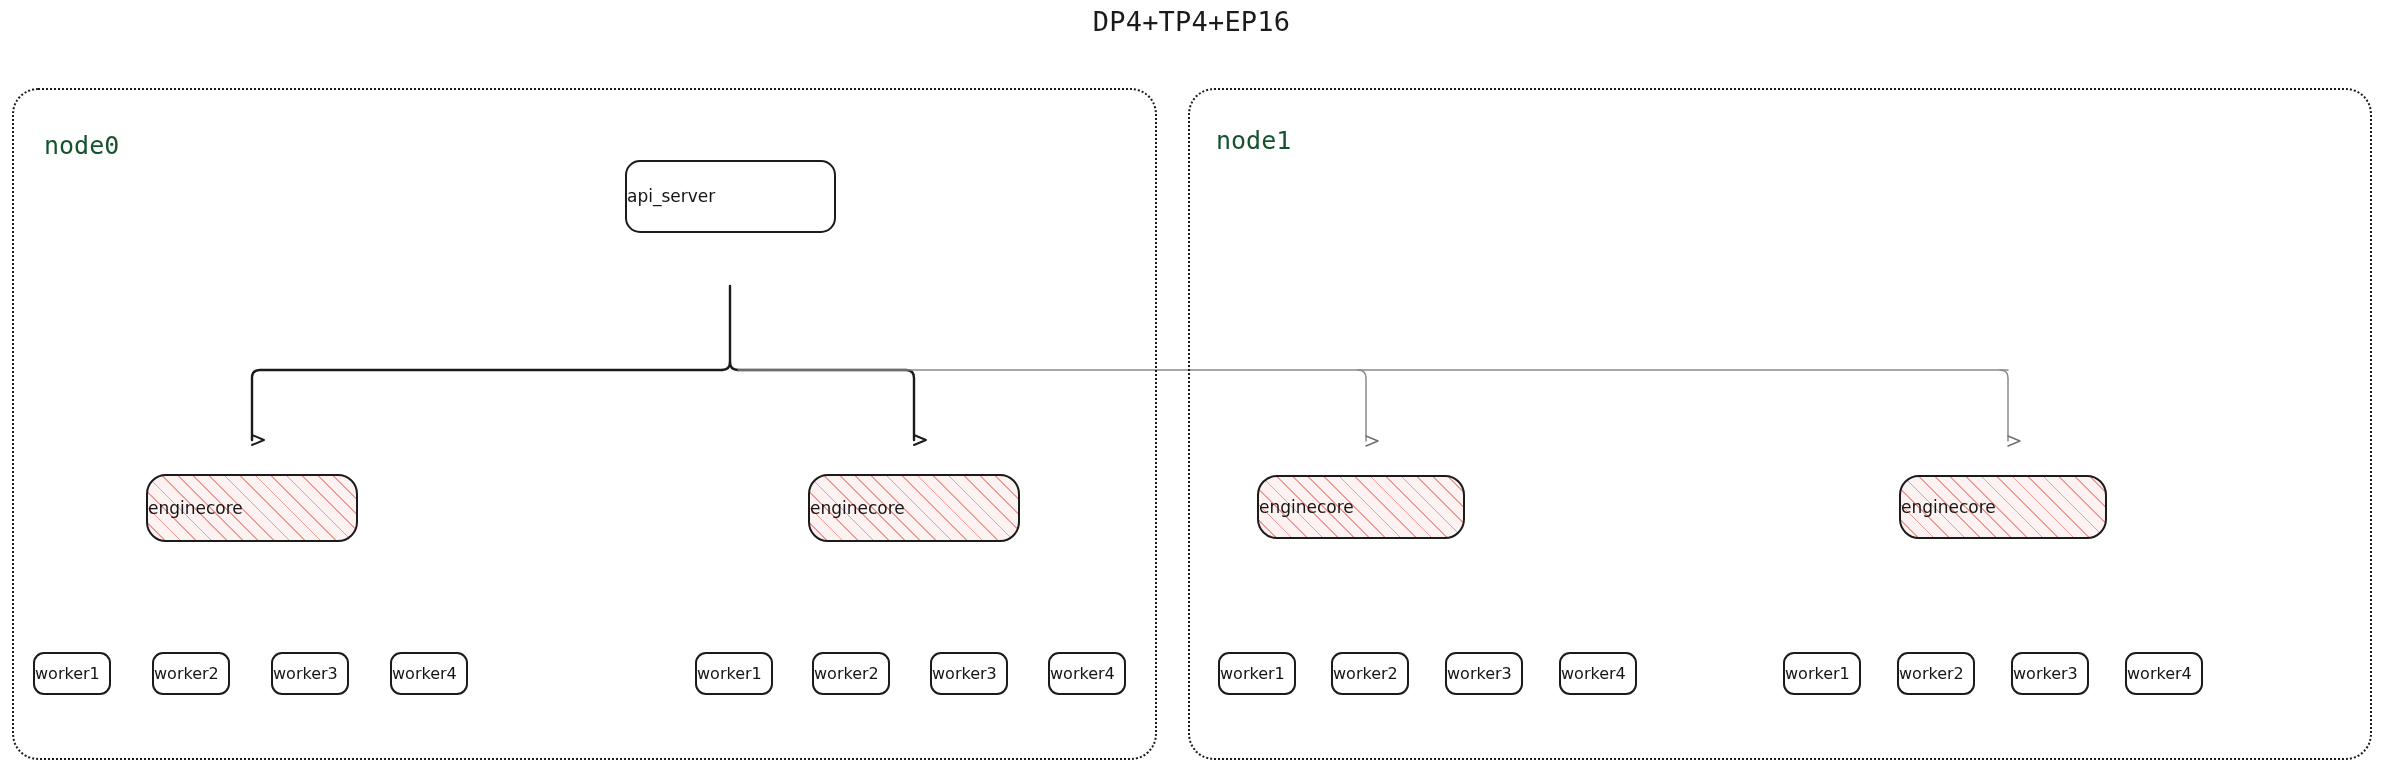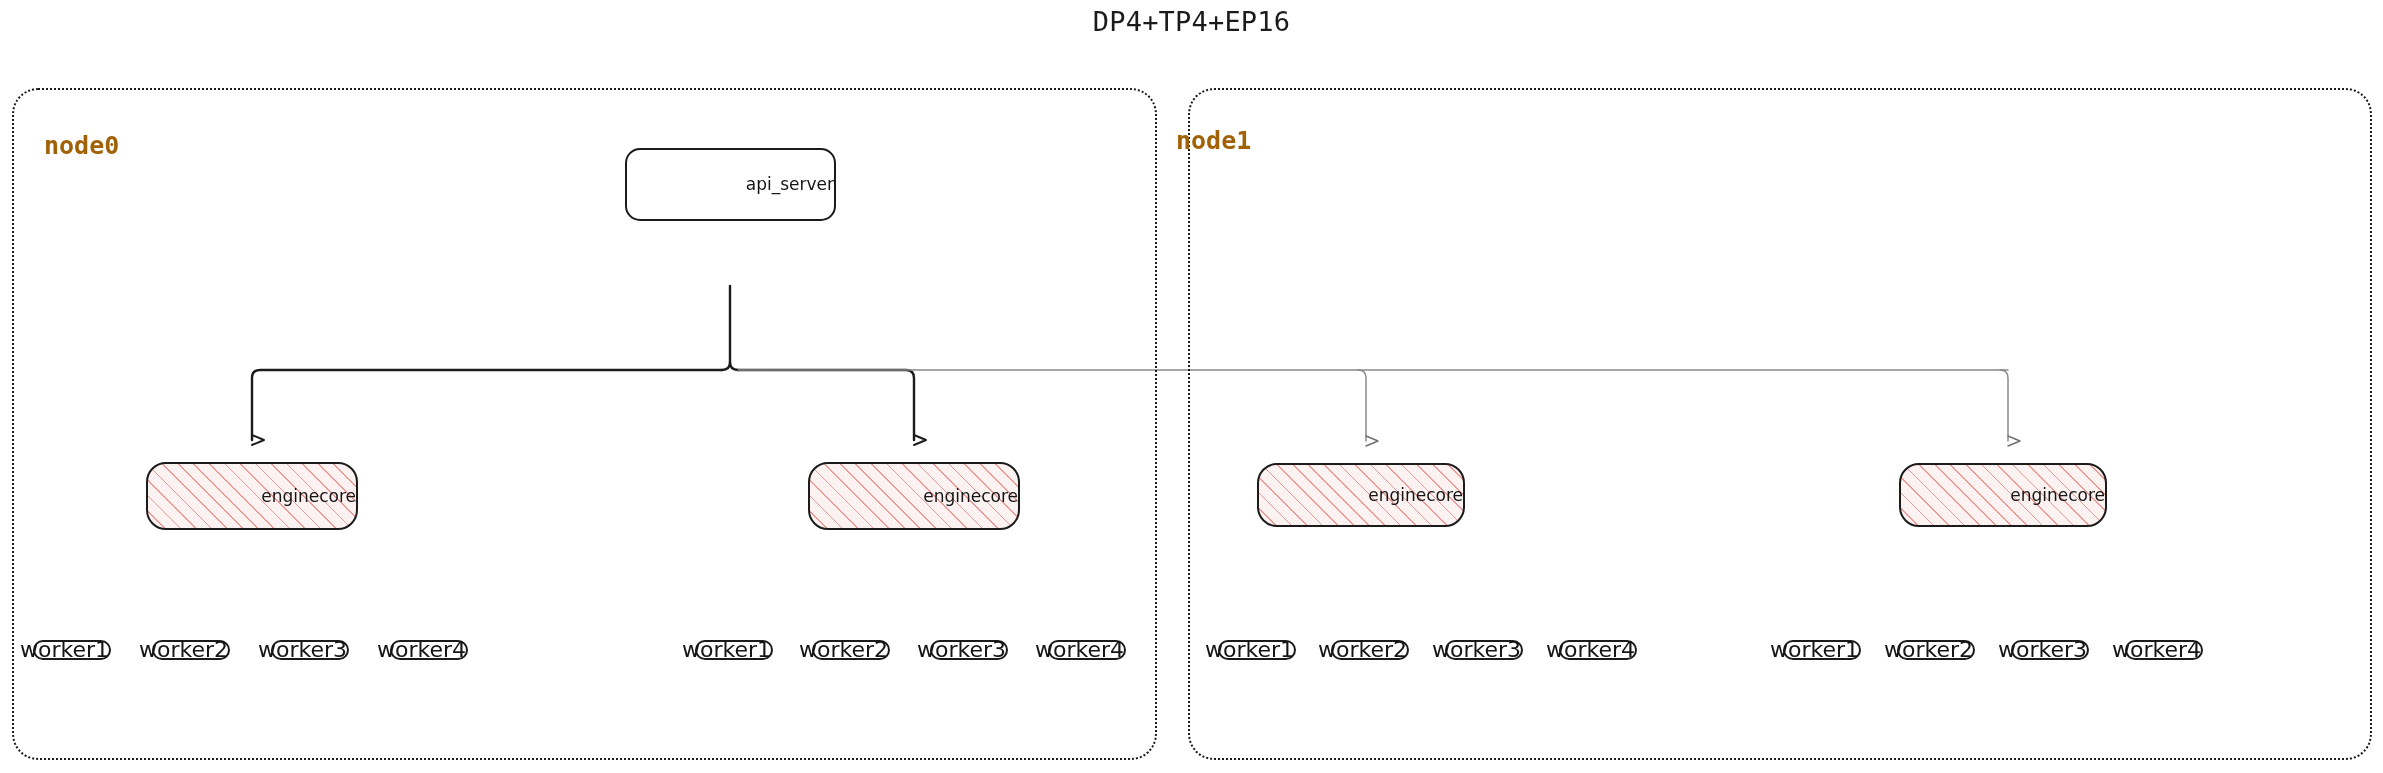--- a/index.html
+++ b/index.html
@@ -39,38 +39,39 @@
     position: absolute;
     box-sizing: border-box;
     border: 2.5px dotted #1b1b1b;
     border-radius: 26px;
     background: transparent;
   }
   .node-label {
     position: absolute;
     font-family: "DejaVu Sans Mono", monospace;
     font-size: 25px;
-    font-weight: 700;
-    color: #a16207;
+    font-weight: 400;
+    color: #14532d;
     white-space: pre;
   }
 
   
   .box {
     position: absolute;
     box-sizing: border-box;
     display: flex;
     align-items: center;
-    justify-content: flex-end;
+    justify-content: flex-start;
     border-radius: 13px;
     font-size: 17px;
     color: #151515;
     white-space: pre;
     text-align: center;
     line-height: 1;
+    margin-top: 12px;
   }
 
   
   .box-api {
     background: #ffffff;
     border: 2.4px solid #1b1b1b;
     border-radius: 15px;
   }
 
   
@@ -99,22 +100,22 @@
         rgba(255, 255, 255, 0) 1.2px,
         rgba(255, 255, 255, 0) 11px
     );
   }
 
   
   .box-worker {
     background: #ffffff;
     border: 2.2px solid #1b1b1b;
     border-radius: 11px;
-    font-size: 22px;
-    height: 20px;
+    font-size: 16px;
+    height: 43px;
   }
 
   
   #edges {
     position: absolute;
     left: 0;
     top: 0;
     width: 2383px;
     height: 773px;
     pointer-events: none;
@@ -186,21 +187,21 @@
     <span>worker2</span>
   </div>
   <div class="box box-worker" style="left:930px; top:640px; width:78px;">
     <span>worker3</span>
   </div>
   <div class="box box-worker" style="left:1048px; top:640px; width:78px;">
     <span>worker4</span>
   </div>
 
   <div class="node-cluster" style="left:1188px; top:88px; width:1184px; height:672px;"></div>
-  <div class="node-label" style="left:1176px; top:126px;">node1</div>
+  <div class="node-label" style="left:1216px; top:126px;">node1</div>
 
   <div class="box box-engine" style="left:1257px; top:463px; width:208px; height:64px;">
     <span>enginecore</span>
   </div>
   <div class="box box-engine" style="left:1899px; top:463px; width:208px; height:64px;">
     <span>enginecore</span>
   </div>
 
   <div class="box box-worker" style="left:1218px; top:640px; width:78px;">
     <span>worker1</span>

